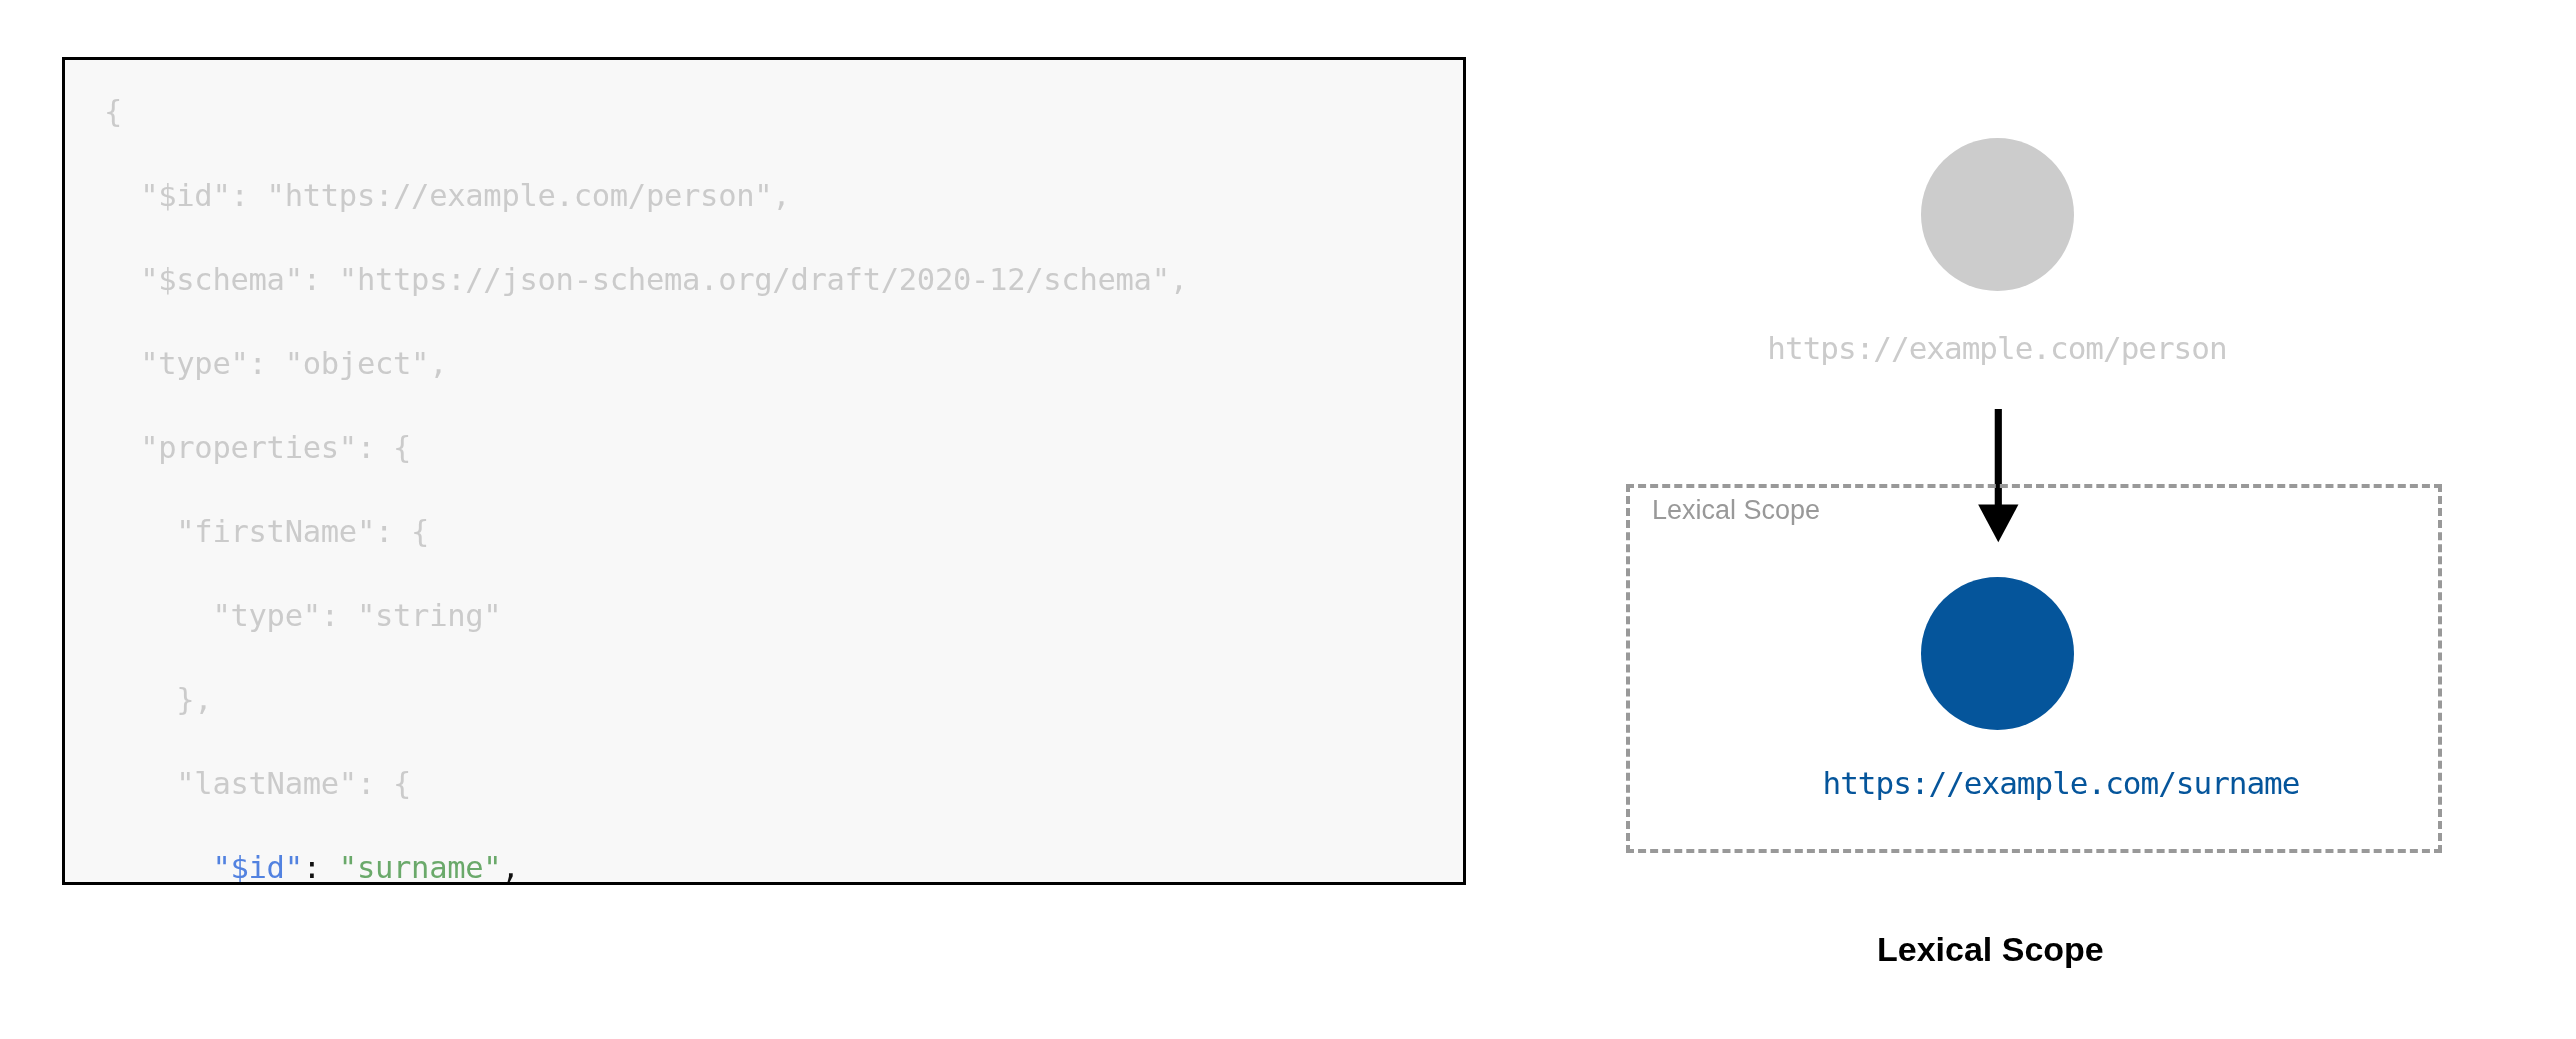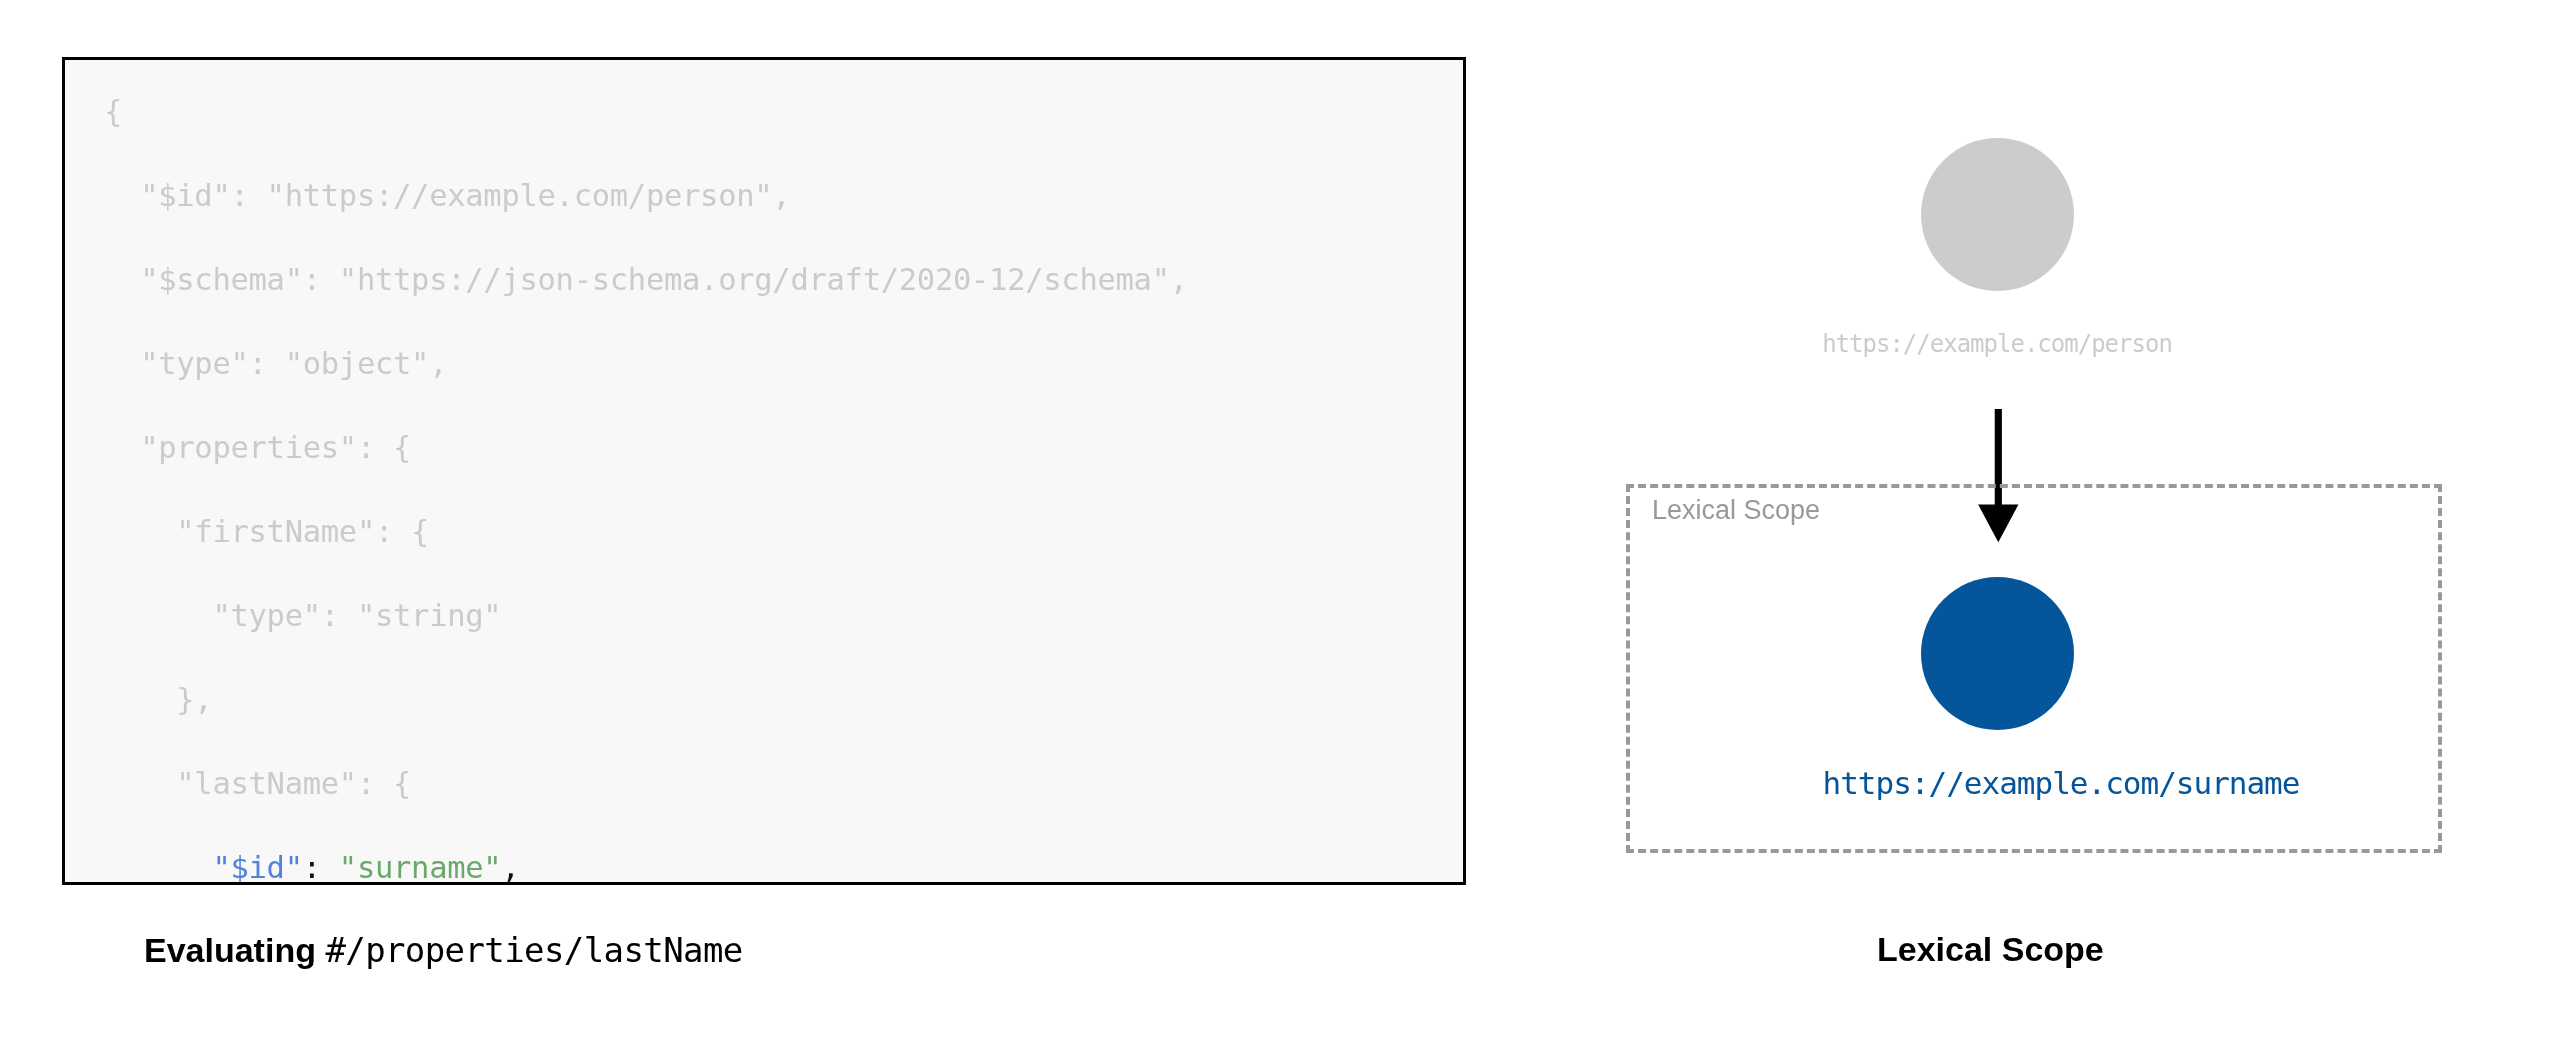--- a/index.html
+++ b/index.html
@@ -91,21 +91,21 @@
     background: #cccccc;
   }
 
   #root-node-label {
     position: absolute;
     left: 1695px;
     top: 330px;
     width: 604px;
     text-align: center;
     font-family: "DejaVu Sans Mono", "Liberation Mono", monospace;
-    font-size: 24px;
+    font-size: 31px;
     letter-spacing: -1px;
     color: #cbcbcb;
     white-space: nowrap;
   }
 
   #arrow-svg {
     position: absolute;
     left: 1971px;
     top: 409px;
     width: 78px;
@@ -181,23 +181,20 @@
 <span class="code-line">      <span class="dim">"type": "string"</span></span>
 <span class="code-line">    <span class="dim">},</span></span>
 <span class="code-line">    <span class="dim">"lastName": {</span></span>
 <span class="code-line">      <span class="key">"$id"</span><span class="punct">: </span><span class="str">"surname"</span><span class="punct">,</span></span>
 
 
 
 </pre>
   </div>
 
-  <div id="caption-left">
-    <span class="cap-strong">Evaluating</span><span>&nbsp;</span><span class="cap-mono">#/properties/lastName</span>
-  </div>
 
 </div>
 
 <div id="right-panel"></div>
 
 <div id="root-node-circle"></div>
 
 <div id="root-node-label">https://example.com/person</div>
 
 <svg id="arrow-svg" viewBox="0 0 120 220" xmlns="http://www.w3.org/2000/svg">

